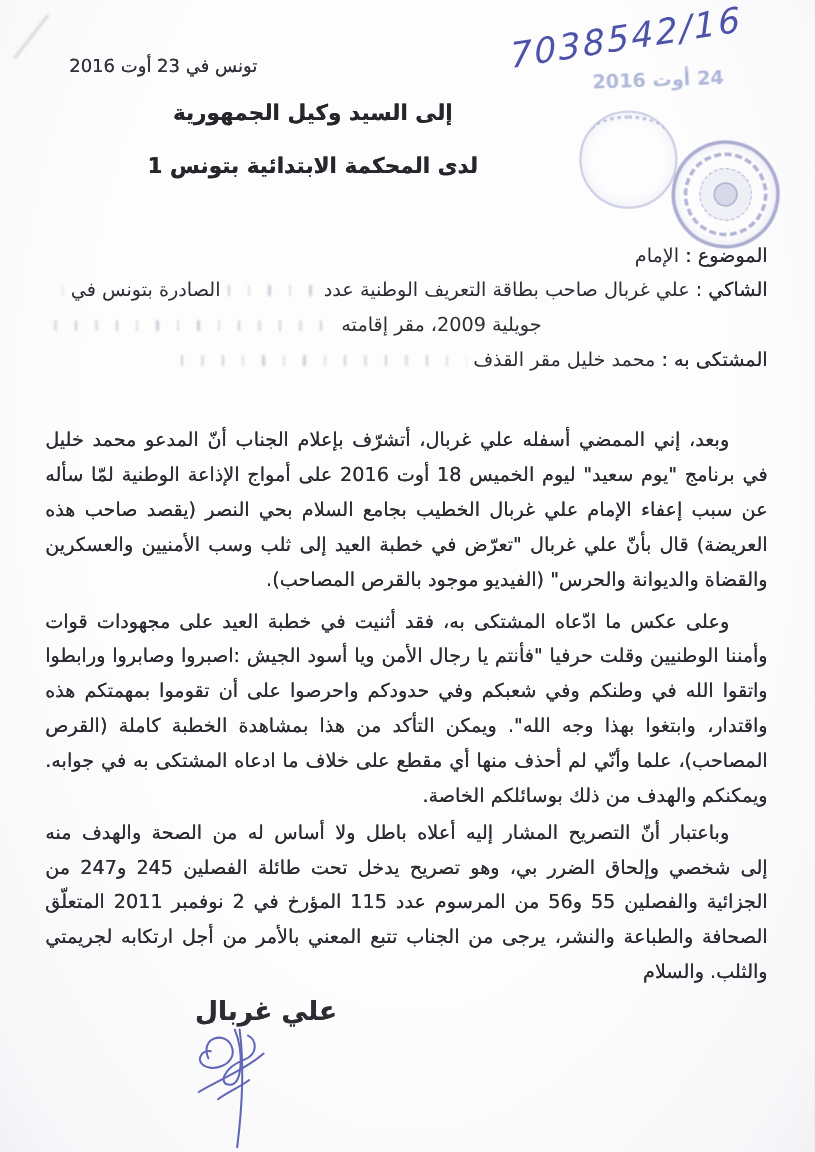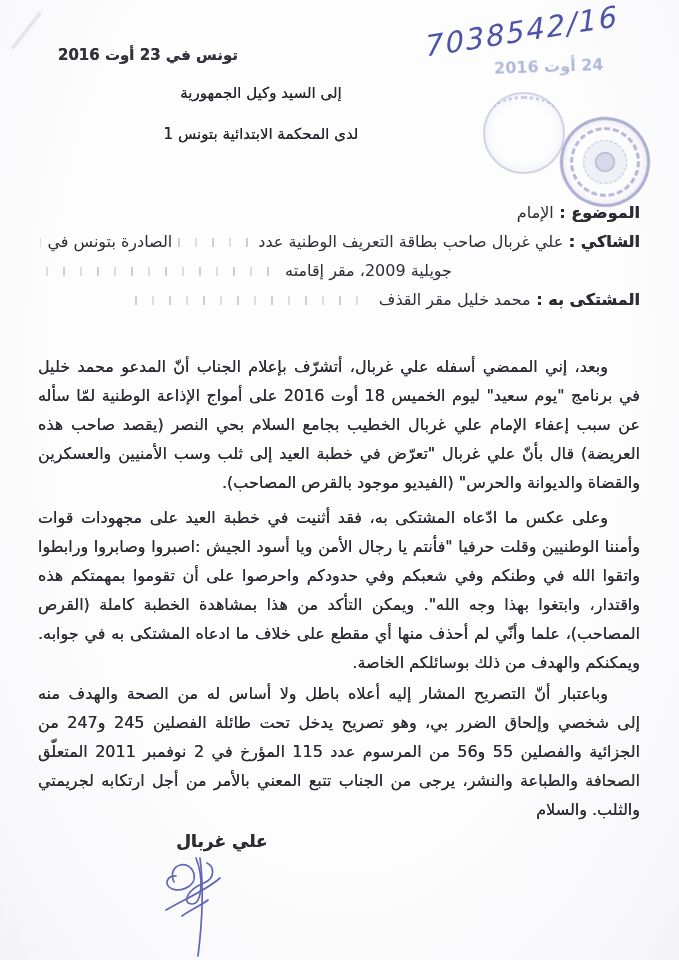--- a/index.html
+++ b/index.html
@@ -23,21 +23,20 @@
     border-right: 2px solid rgba(90,90,100,0.25);
     transform: rotate(38deg);
     filter: blur(1px);
   }
 
   .date-line {
     position: absolute; left: 58px; top: 46px;
     font-size: 15px; direction: rtl;
     color: #33333b;
     text-shadow: 0 0 0.3px #33333b;
-    font-weight: bold;
   }
 
   .ref-number {
     position: absolute; left: 424px; top: 10px; width: 250px;
     font-size: 29px; font-style: italic;
     color: #3a41a0;
     transform: rotate(-9deg) skewX(-6deg);
     letter-spacing: 2px;
     direction: ltr;
     opacity: 0.9;
@@ -90,33 +89,33 @@
     border: 1.5px solid rgba(92,95,165,0.45);
     border-radius: 50%;
     background: rgba(92,95,165,0.16);
   }
 
   .header-block {
     position: absolute; left: 96px; top: 84px; width: 330px;
     text-align: center;
   }
   .header-block .h-line {
-    font-size: 15px; font-weight: normal;
+    font-size: 18px; font-weight: bold;
     color: #26262d;
     margin-bottom: 23px;
     text-shadow: 0 0 0.4px #26262d;
   }
 
   .meta-block {
     position: absolute; right: 39px; left: 38px; top: 198px;
     font-size: 16px;
     line-height: 29px;
   }
   .meta-line { height: 29px; overflow: hidden; white-space: nowrap; }
-  .meta-label { font-weight: bold; text-shadow: 0 0 0.4px #26262d; }
+  .meta-label { font-weight: normal; text-shadow: 0 0 0.4px #26262d; }
   .meta-line.indented { padding-right: 188px; }
 
   .redacted {
     display: inline-block; vertical-align: baseline;
     height: 9px;
     margin: 0 6px;
     background-image: repeating-linear-gradient(90deg,
       rgba(125,130,150,0.38) 0 2px, transparent 2px 17px,
       rgba(125,130,150,0.25) 17px 19px, transparent 19px 34px);
     filter: blur(0.7px);
@@ -138,21 +137,21 @@
   .bl.first { text-indent: 32px; }
   .bl.last { text-align-last: right; }
 
   .para-1 { top: 352px; }
   .para-2 { top: 503px; }
   .para-3 { top: 679px; }
 
   .signature-name {
     position: absolute; left: 102px; top: 831px; width: 240px;
     text-align: center;
-    font-size: 17px; font-weight: bold;
+    font-size: 22px; font-weight: bold;
     text-shadow: 0 0 0.4px #26262d;
   }
 
   .signature-scribble {
     position: absolute; left: 152px; top: 852px;
   }
 </style>
 </head>
 <body>
 

